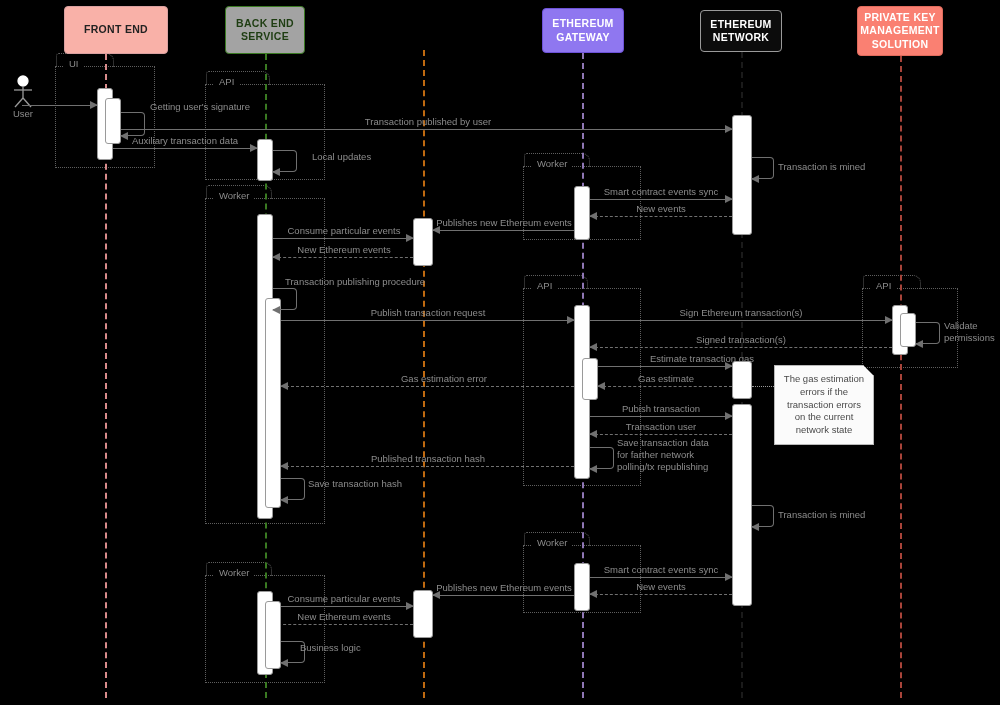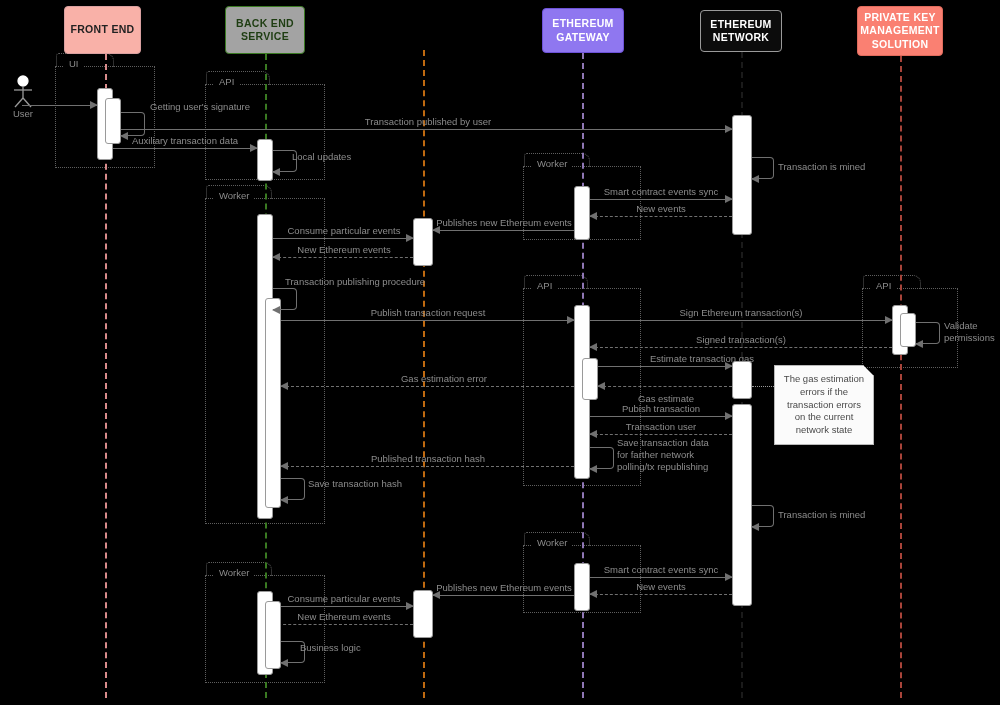--- a/index.html
+++ b/index.html
@@ -247,21 +247,21 @@
     <div class="msg-label" style="left: 741px; top: 347px;">Signed transaction(s)</div>
     <div class="msg solid" style="left: 598px; top: 366px; width: 134px;">
       <div class="line"></div>
       <div class="arrowhead right"></div>
     </div>
     <div class="msg-label" style="left: 702px; top: 366px;">Estimate transaction gas</div>
     <div class="msg dashed" style="left: 598px; top: 386px; width: 134px;">
       <div class="line"></div>
       <div class="arrowhead left"></div>
     </div>
-    <div class="msg-label" style="left: 666px; top: 406px;">Gas estimate</div>
+    <div class="msg-label" style="left: 666px; top: 386px;">Gas estimate</div>
     <div class="msg dashed" style="left: 281px; top: 386px; width: 293px;">
       <div class="line"></div>
       <div class="arrowhead left"></div>
     </div>
     <div class="msg-label" style="left: 444px; top: 386px;">Gas estimation error</div>
     <div class="msg solid" style="left: 590px; top: 416px; width: 142px;">
       <div class="line"></div>
       <div class="arrowhead right"></div>
     </div>
     <div class="msg-label" style="left: 661px; top: 416px;">Pubish transaction</div>
@@ -320,21 +320,21 @@
     <div class="activation" style="left: 265px; top: 601px; width: 16px; height: 68px;"></div>
     <div class="selfcall" style="left: 121px; top: 112px; width: 24px; height: 24px;">
       <div class="sc-box"></div>
       <div class="sc-arrow"></div>
     </div>
     <div class="sc-label" style="left: 150px; top: 101px;">Getting user's signature</div>
     <div class="selfcall" style="left: 273px; top: 150px; width: 24px; height: 22px;">
       <div class="sc-box"></div>
       <div class="sc-arrow"></div>
     </div>
-    <div class="sc-label" style="left: 292px; top: 151px;">Local updates</div>
+    <div class="sc-label" style="left: 312px; top: 151px;">Local updates</div>
     <div class="selfcall" style="left: 752px; top: 157px; width: 22px; height: 22px;">
       <div class="sc-box"></div>
       <div class="sc-arrow"></div>
     </div>
     <div class="sc-label" style="left: 778px; top: 161px;">Transaction is mined</div>
     <div class="selfcall" style="left: 273px; top: 288px; width: 24px; height: 22px;">
       <div class="sc-box"></div>
       <div class="sc-arrow"></div>
     </div>
     <div class="sc-label" style="left: 285px; top: 276px;">Transaction publishing procedure</div>
@@ -361,21 +361,21 @@
       <div class="sc-arrow"></div>
     </div>
     <div class="sc-label" style="left: 778px; top: 509px;">Transaction is mined</div>
     <div class="selfcall" style="left: 281px; top: 641px; width: 24px; height: 22px;">
       <div class="sc-box"></div>
       <div class="sc-arrow"></div>
     </div>
     <div class="sc-label" style="left: 300px; top: 642px;">Business logic</div>
     <div class="note-connector" style="left: 752px; top: 386px; width: 22px;"></div>
     <div class="note" style="left: 774px; top: 365px; width: 100px; min-height: 62px;">The gas estimation errors if the transaction errors on the current network state</div>
-    <div class="participant" style="left: 64px; top: 6px; width: 77px; height: 48px; background: rgb(249, 177, 168); color: rgb(34, 34, 34); border: 1.5px solid rgb(217, 160, 160); white-space: pre-line;">FRONT END</div>
+    <div class="participant" style="left: 64px; top: 6px; width: 104px; height: 48px; background: rgb(249, 177, 168); color: rgb(34, 34, 34); border: 1.5px solid rgb(217, 160, 160); white-space: pre-line;">FRONT END</div>
     <div class="participant" style="left: 225px; top: 6px; width: 80px; height: 48px; background: #a3a3a3; color: rgb(30, 61, 18); border: 1.5px solid rgb(58, 122, 34); white-space: pre-line;">BACK END
 SERVICE</div>
     <div class="participant" style="left: 542px; top: 8px; width: 82px; height: 45px; background: rgb(143, 119, 240); color: rgb(255, 255, 255); border: 1.5px solid rgb(109, 82, 216); white-space: pre-line;">ETHEREUM
 GATEWAY</div>
     <div class="participant" style="left: 700px; top: 10px; width: 82px; height: 42px; background: rgb(12, 12, 12); color: rgb(255, 255, 255); border: 1.5px solid rgb(154, 154, 154); white-space: pre-line;">ETHEREUM
 NETWORK</div>
     <div class="participant" style="left: 857px; top: 6px; width: 86px; height: 50px; background: rgb(250, 128, 114); color: rgb(255, 255, 255); border: 1.5px solid rgb(224, 107, 92); white-space: pre-line;">PRIVATE KEY
 MANAGEMENT
 SOLUTION</div>
   </div>

